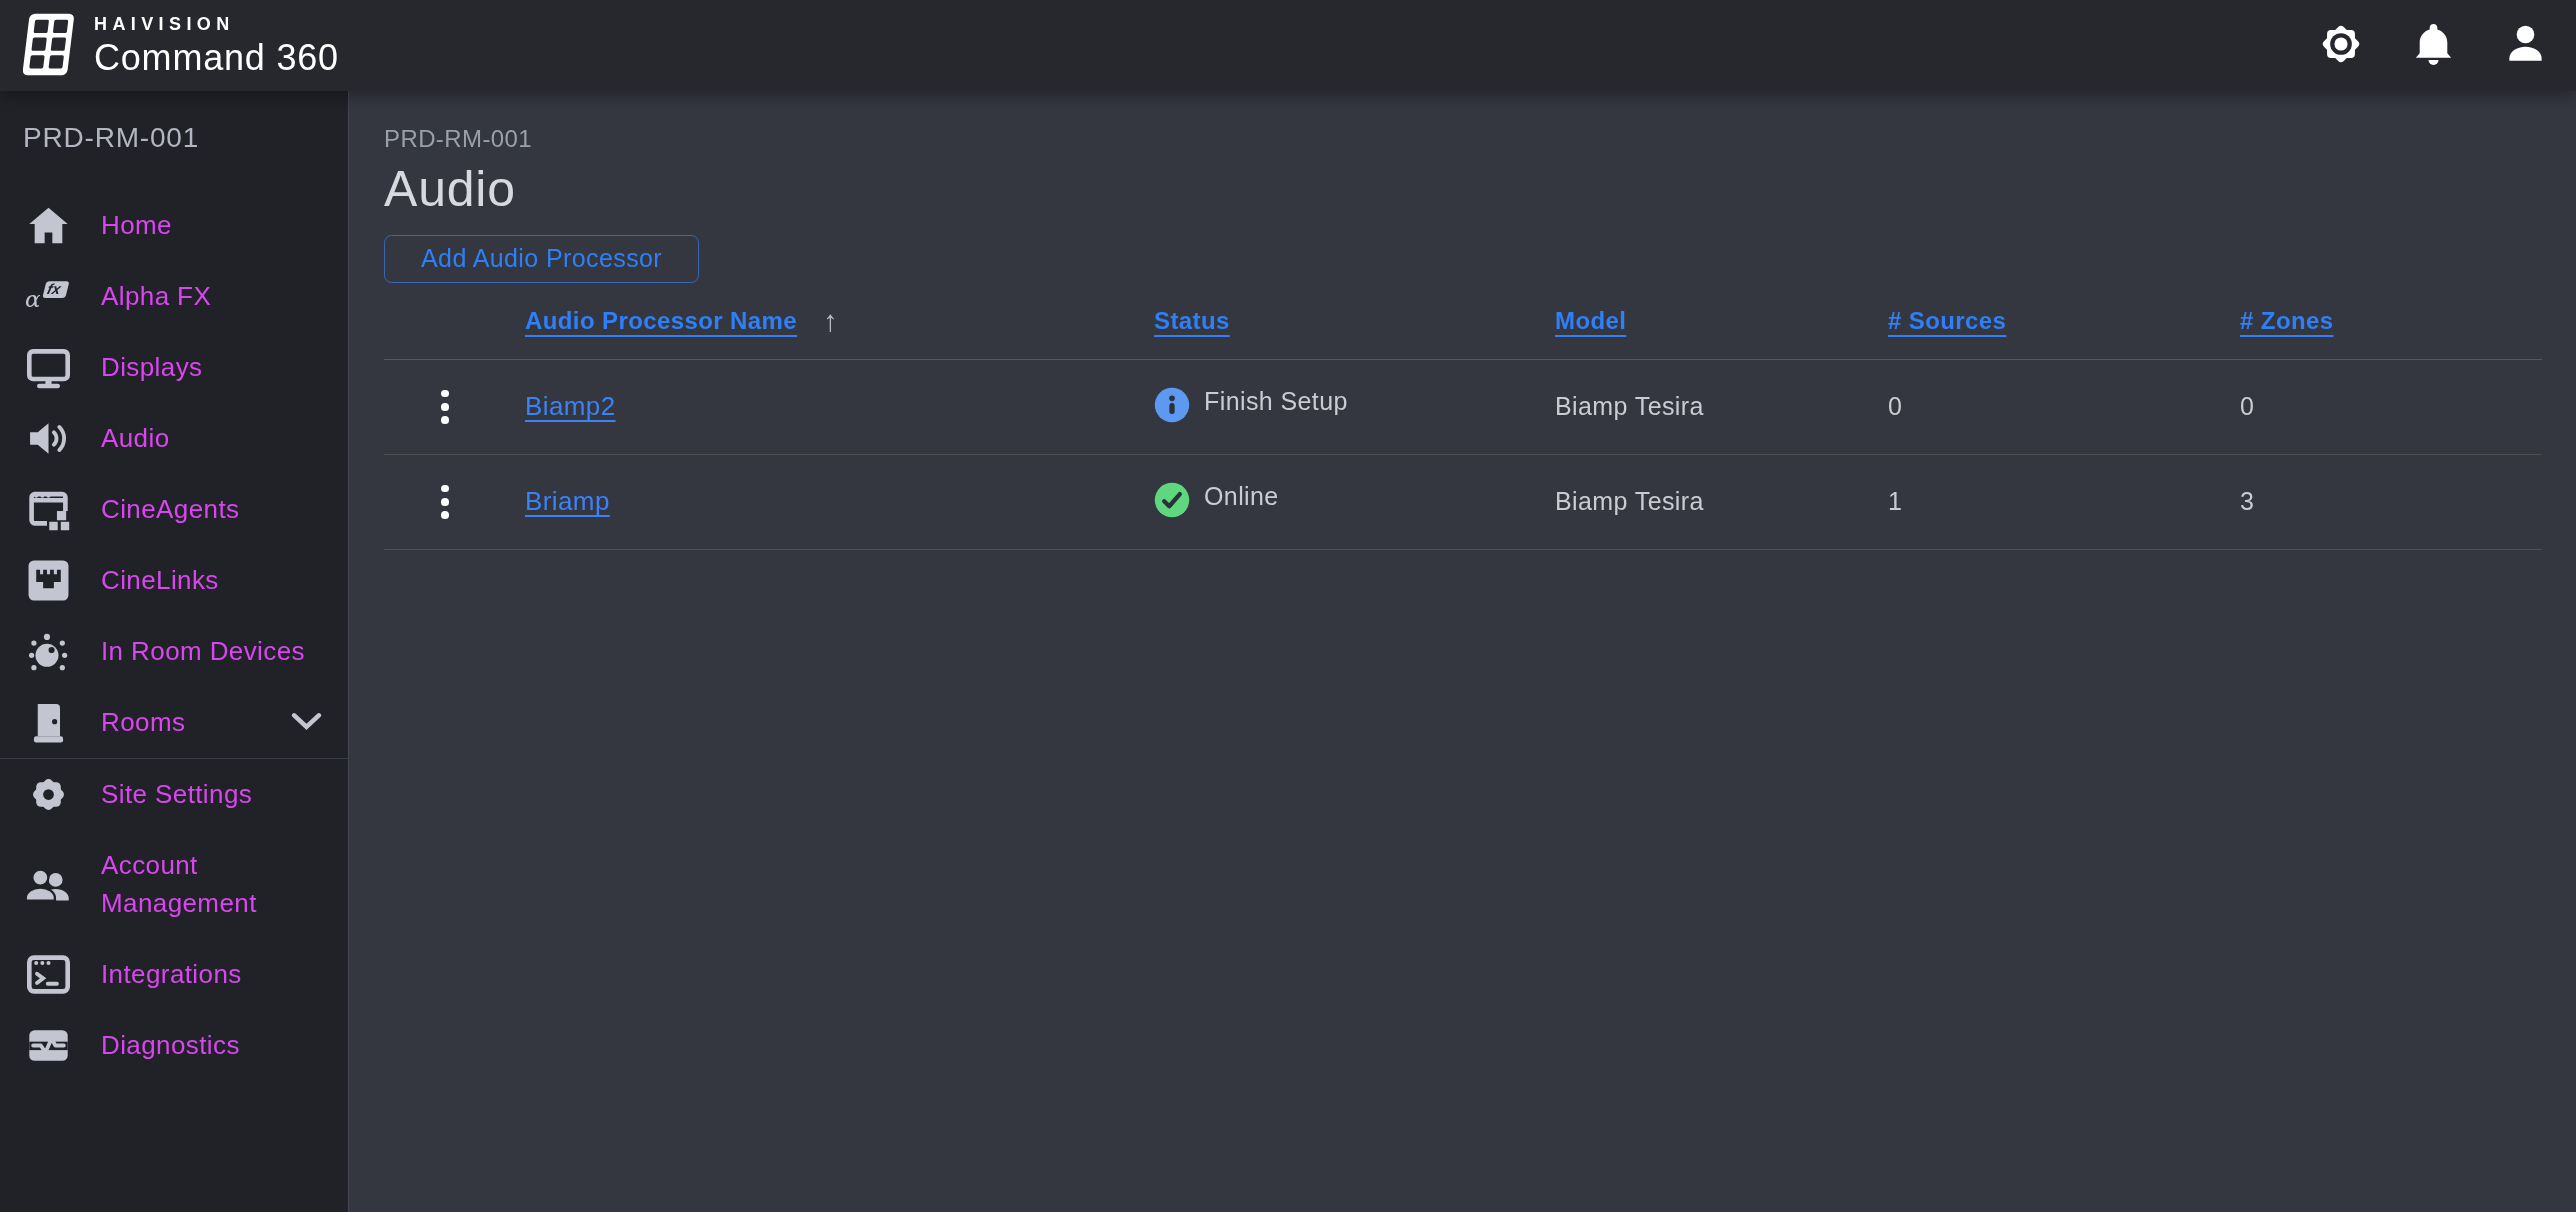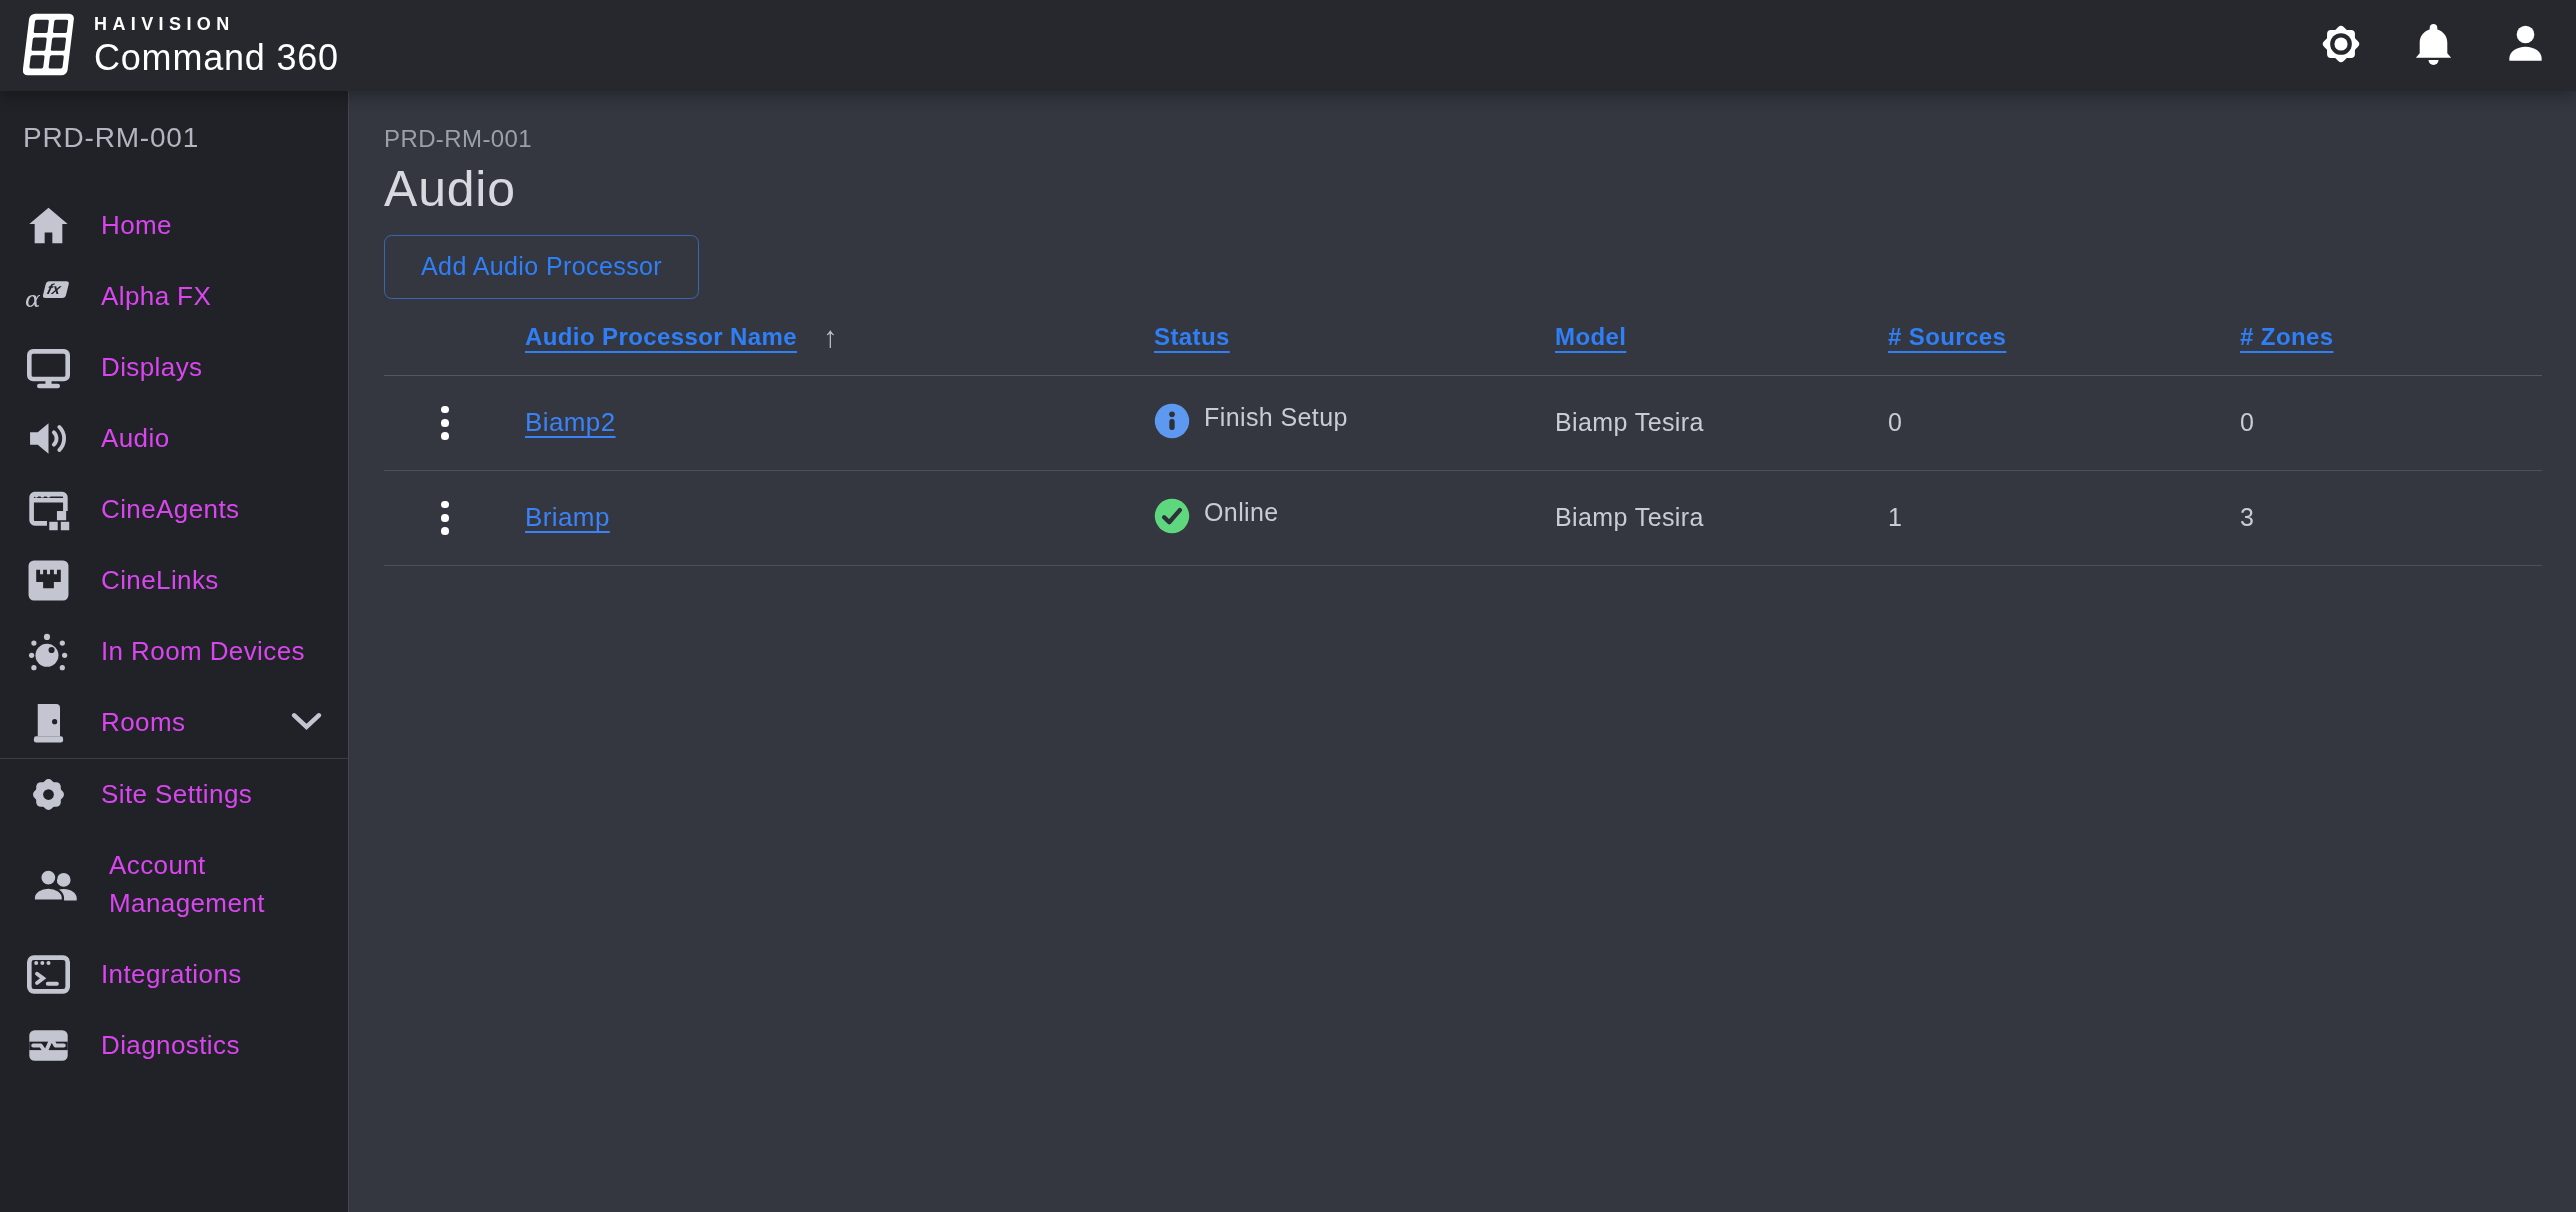--- a/index.html
+++ b/index.html
@@ -40,35 +40,35 @@
     background:#202227; border-right:1.5px solid #43464d;
   }
   .room-label {
     padding:31px 0 0 23px; color:#b3b6c0; font-size:28px; letter-spacing:0.8px;
   }
   .nav { margin-top:36px; display:flex; flex-direction:column; }
   .nav-item {
     position:relative; height:71px; display:flex; align-items:center;
     padding-left:23px; cursor:pointer; color:#d946ef;
   }
-  .nav-item.tall { height:109px;margin-left:8px; }
+  .nav-item.tall { height:109px; }
   .nav-icon { width:50px; display:flex; justify-content:center; flex:0 0 50px; }
   .nav-label {
     margin-left:28px; font-size:26px; letter-spacing:0.4px; line-height:1.45;
   }
   .nav-item.tall .nav-label { max-width:194px; }
   .nav-chevron { position:absolute; right:26px; top:50%; transform:translateY(-50%); }
   .nav-divider { border-top:1.5px solid #3a3d43; margin:0; }
 
   
   .content { position:absolute; left:350px; top:91px; right:0; bottom:0; padding:34px 0 0 34px; }
   .breadcrumb { color:#9aa0a9; font-size:24px; line-height:28px; letter-spacing:0.4px; }
   .page-title { color:#d7d9de; font-size:50px; font-weight:300; line-height:57px; margin-top:7.7px; letter-spacing:0.8px; }
   .add-btn {
-    margin-top:17px; height:64px; padding:0 36px; font-size:25px; letter-spacing:0.4px;
+    margin-top:17px; height:48px; padding:0 36px; font-size:25px; letter-spacing:0.4px;
     color:#2f7ff7; background:transparent; border:1.5px solid rgba(62,126,240,.65);
     border-radius:7.7px; cursor:pointer; display:inline-flex; align-items:center;
     font-family:inherit;
   }
 
   
   .proc-table { width:2158px; margin-top:0; }
   .t-row {
     display:grid; grid-template-columns:141px 629px 401px 333px 352px 1fr;
     align-items:center;

